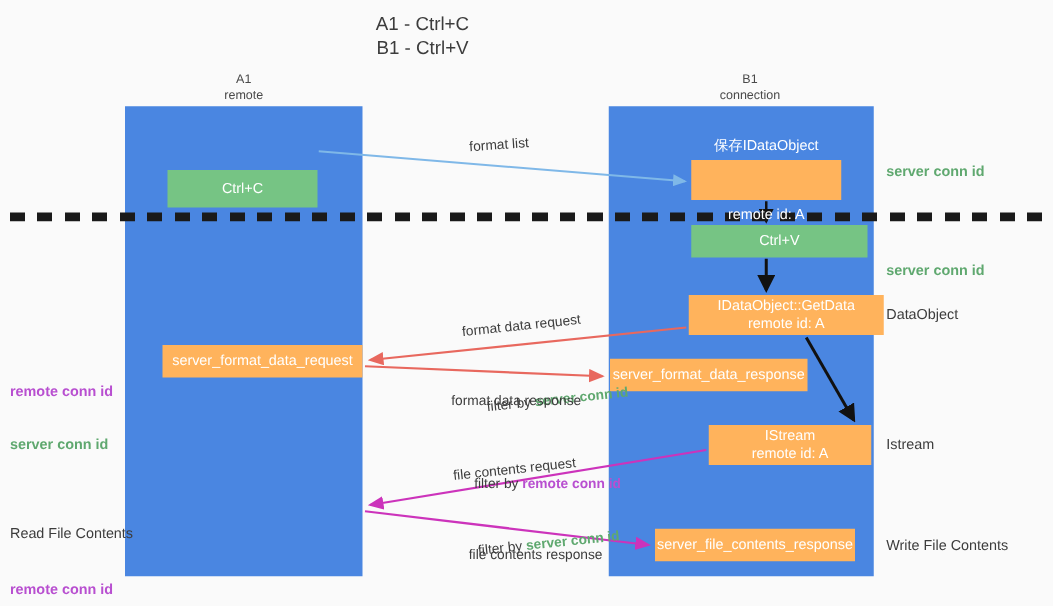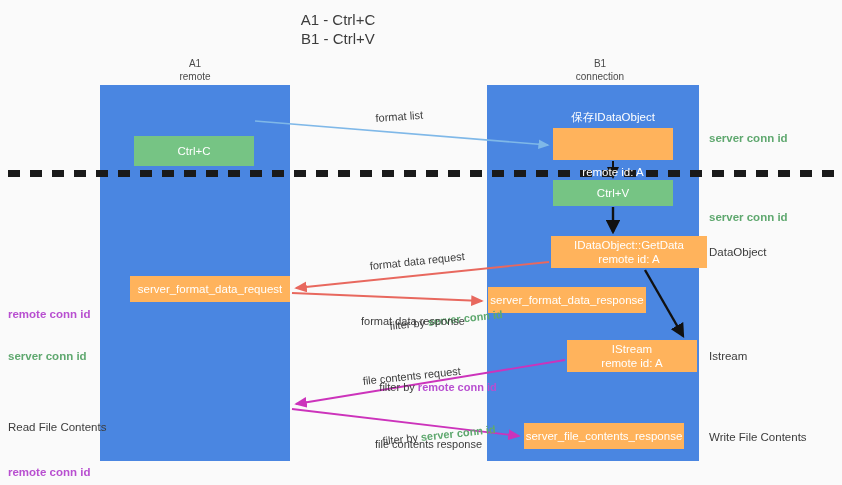--- a/index.html
+++ b/index.html
@@ -71,21 +71,21 @@
     font-size: 11.5px;
     line-height: 14px;
     text-align: center;
     white-space: pre;
   }
   .node.green { background: #76c484; }
   .node.orange { background: #ffb35c; }
 
   #node-ctrlc   { left: 134px; top: 105px; width: 120px; height: 30px; margin-top: 31px; }
   #node-save    { left: 553px; top: 128px; width: 120px; height: 32px; gap: 41px; }
-  #node-ctrlv   { left: 553px; top: 180px; width: 120px; height: 26px; }
+  #node-ctrlv   { left: 553px; top: 180px; width: 141px; height: 26px; }
   #node-getdata { left: 551px; top: 236px; width: 156px; height: 32px; }
   #node-istream { left: 567px; top: 340px; width: 130px; height: 32px; }
 
   #node-fmt-req  { left: 130px; top: 276px; width: 160px; height: 26px; }
   #node-fmt-resp { left: 488px; top: 287px; width: 158px; height: 26px; }
   #node-file-req  { left: 130px; top: 392px; width: 160px; height: 26px; }
   #node-file-resp { left: 524px; top: 423px; width: 160px; height: 26px; }
 
   
   .side-label {

